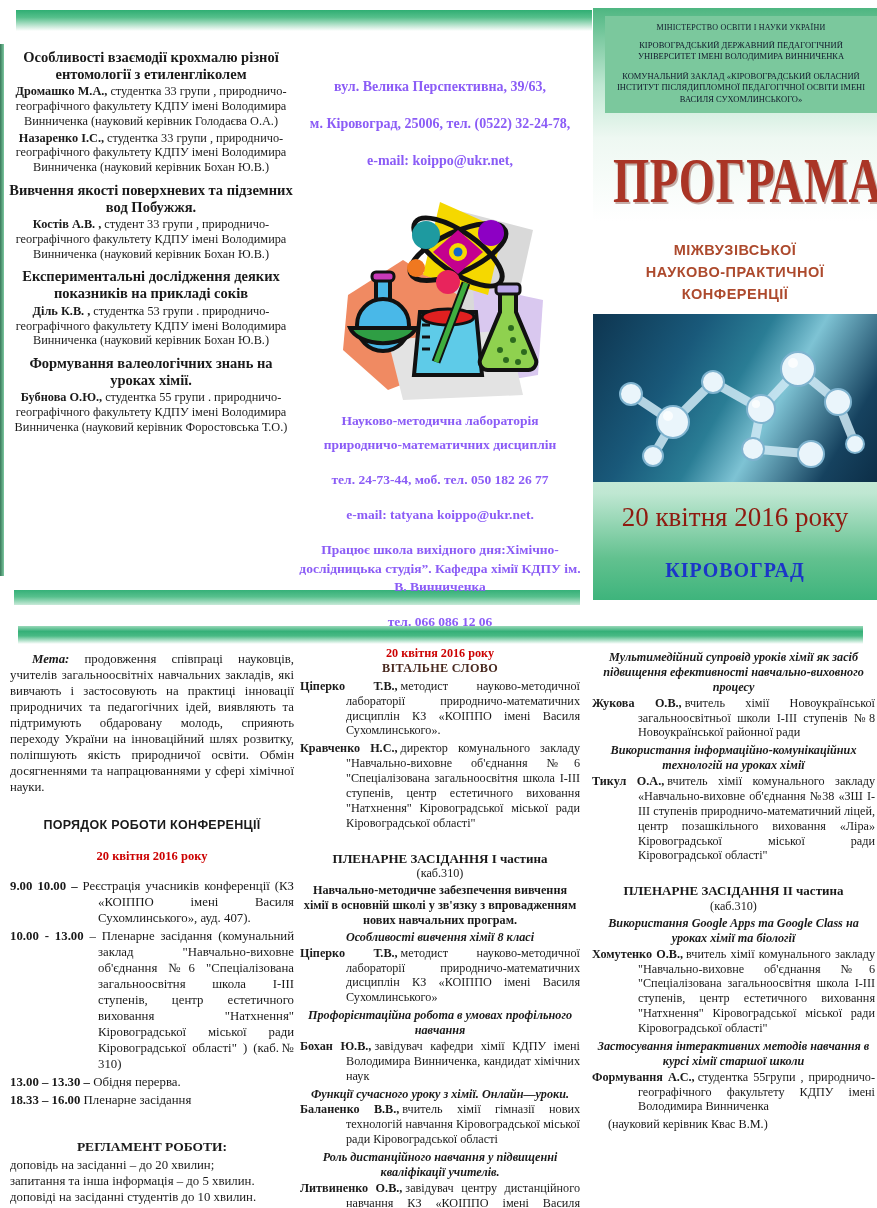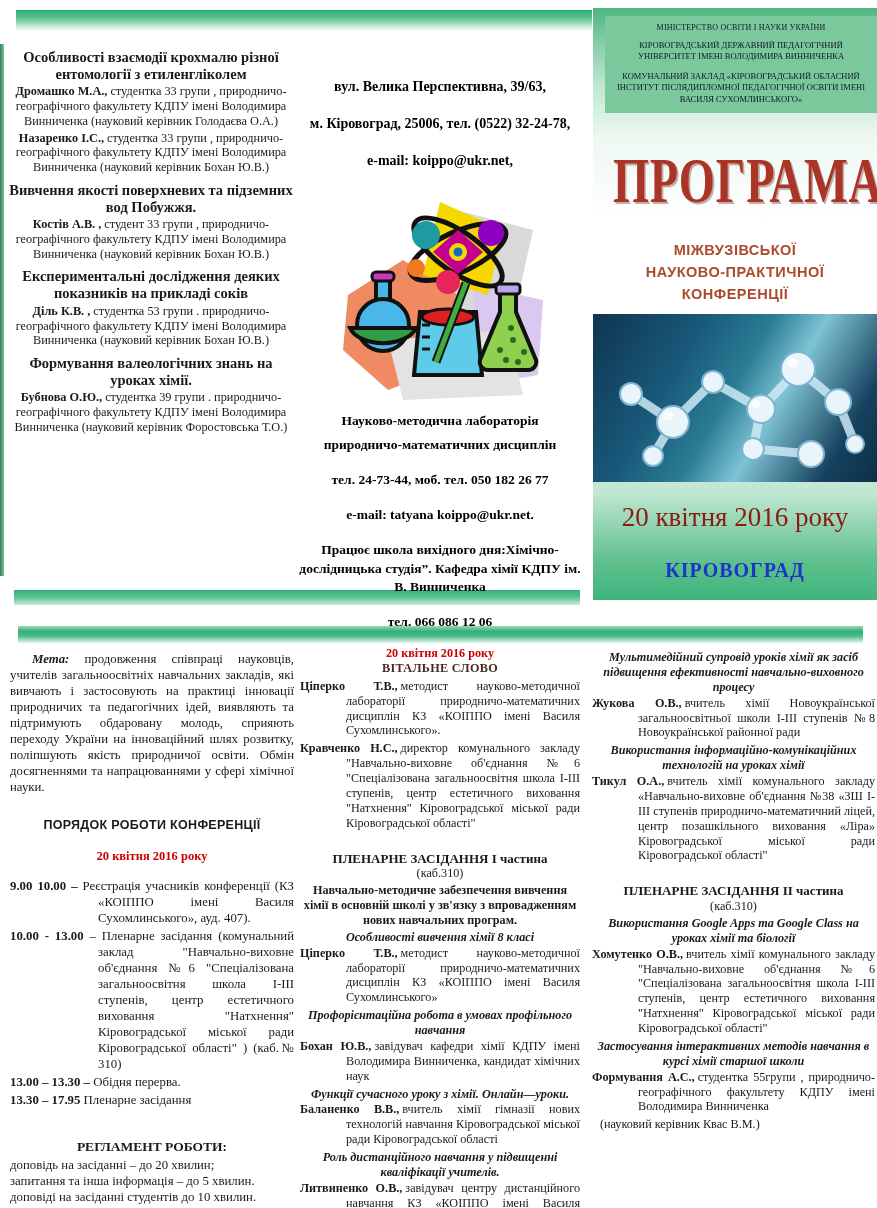--- a/index.html
+++ b/index.html
@@ -16,21 +16,21 @@
   .strip-left{position:absolute;left:0;top:44px;width:4px;height:532px;
     background:linear-gradient(90deg,#39795a,#7cc9a0);}
 
   
   .col-fl{position:absolute;left:8px;top:42px;width:286px;}
   .fl-title{font-size:14.5px;font-weight:bold;text-align:center;line-height:1.15;margin:7px 0 2px;}
   .fl-author{font-size:12.3px;text-align:center;line-height:1.2;margin:0 0 2px;}
   .fl-author b{margin-right:3px;}
 
   
-  .col-fm{position:absolute;left:299px;top:78px;width:282px;text-align:center;color:#000000;}
+  .col-fm{position:absolute;left:299px;top:78px;width:282px;text-align:center;color:#8b5cf6;}
   .fm-line{font-size:14px;font-weight:bold;margin:0 0 19px;line-height:1.3;}
   .clipart-wrap{margin:14px auto 10px;width:225px;height:212px;}
   .fm-lab{font-size:13.5px;font-weight:bold;margin:0 0 17px;line-height:1.35;}
 
   
   .cover{position:absolute;left:593px;top:8px;width:284px;height:592px;
     background:linear-gradient(180deg,#4eb681 0%,#7ccaa1 5%,#bfe7d2 13%,#eef8f2 22%,
       #ffffff 36%,#ffffff 54%,#e4f4eb 68%,#bfe7d2 82%,#62c18f 93%,#3eb47c 100%);}
   .inst-box{position:absolute;left:12px;top:8px;width:260px;padding:7px 6px 8px;
     background:#7bc89d;color:#0f172a;text-align:center;}
@@ -67,42 +67,42 @@
   .reg-item{margin:0;text-align:left;}
 
   .bm-date{color:#cc0000;font-weight:bold;text-align:center;margin:0;}
   .bm-welcome{font-weight:bold;text-align:center;color:#4a2a20;margin:0 0 3px;letter-spacing:.3px;}
   .talk-author{margin:0 0 3px;padding-left:46px;text-indent:-46px;text-align:justify;}
   .talk-author b{margin-right:3px;}
   .plenary{font-weight:bold;text-align:center;margin:20px 0 0;font-size:13px;}
   .room{text-align:center;margin:0 0 2px;}
   .intro{font-weight:bold;text-align:center;margin:0 0 2px;}
   .topic{font-weight:bold;font-style:italic;text-align:center;margin:2px 0 1px;}
-  .advisor{margin:2px 8px 0;text-indent:0;padding-left:0;}
+  .advisor{margin:2px 16px 0;text-indent:0;padding-left:0;}
 </style>
 </head>
 <body>
 
 <div class="page">
 
   <div class="bar-top"></div>
   <div class="strip-left"></div>
   <div class="bar-mid-left"></div>
   <div class="bar-bottom-page"></div>
 
   <div class="col-fl">
     <h3 class="fl-title">Особливості взаємодії крохмалю різної ентомології з етиленгліколем</h3>
     <p class="fl-author"><b>Дромашко М.А.,</b><span>студентка 33 групи , природничо-географічного факультету КДПУ імені Володимира Винниченка (науковий керівник Голодаєва О.А.)</span></p>
     <p class="fl-author"><b>Назаренко І.С.,</b><span>студентка 33 групи , природничо-географічного факультету КДПУ імені Володимира Винниченка (науковий керівник Бохан Ю.В.)</span></p>
     <h3 class="fl-title">Вивчення якості поверхневих та підземних вод Побужжя.</h3>
     <p class="fl-author"><b>Костів А.В. ,</b><span>студент 33 групи , природничо-географічного факультету КДПУ імені Володимира Винниченка (науковий керівник Бохан Ю.В.)</span></p>
     <h3 class="fl-title">Експериментальні дослідження деяких показників на прикладі соків</h3>
     <p class="fl-author"><b>Діль К.В. ,</b><span>студентка 53 групи . природничо-географічного факультету КДПУ імені Володимира Винниченка (науковий керівник Бохан Ю.В.)</span></p>
     <h3 class="fl-title">Формування валеологічних знань на уроках хімії.</h3>
-    <p class="fl-author"><b>Бубнова О.Ю.,</b><span>студентка 39 групи . природничо-географічного факультету КДПУ імені Володимира Винниченка (науковий керівник Форостовська Т.О.)</span></p>
+    <p class="fl-author"><b>Бубнова О.Ю.,</b><span>студентка 55 групи . природничо-географічного факультету КДПУ імені Володимира Винниченка (науковий керівник Форостовська Т.О.)</span></p>
   </div>
 
   <div class="col-fm">
     <p class="fm-line">вул.  Велика Перспективна, 39/63,</p>
     <p class="fm-line">м. Кіровоград, 25006, тел. (0522) 32-24-78,</p>
     <p class="fm-line">e-mail: koippo@ukr.net,</p>
 
     <div class="clipart-wrap">
       <svg width="225" height="212" viewBox="0 0 225 212" xmlns="http://www.w3.org/2000/svg">
 
@@ -202,21 +202,21 @@
     <div class="cover-city">КІРОВОГРАД</div>
   </div>
 
   <div class="col-bl">
     <p class="meta-p"><b>Мета:</b> <span>продовження співпраці науковців, учителів загальноосвітніх навчальних закладів, які вивчають і застосовують на практиці інновації  природничих та педагогічних ідей, виявляють та підтримують обдаровану молодь, сприяють переходу України на інноваційний шлях розвитку, поліпшують якість природничої освіти. Обмін  досягненнями та напрацюваннями у сфері хімічної науки.</span></p>
     <h4 class="bl-heading">ПОРЯДОК РОБОТИ КОНФЕРЕНЦІЇ</h4>
     <p class="bl-date">20 квітня 2016 року</p>
     <p class="sched"><b>9.00   10.00 –</b> <span>Реєстрація учасників конференції (КЗ «КОІППО імені Василя Сухомлинського», ауд. 407).</span></p>
     <p class="sched"><b>10.00 - 13.00</b> <span>– Пленарне засідання (комунальний заклад "Навчально-виховне об'єднання №6 "Спеціалізована загальноосвітня школа І-ІІІ ступенів, центр естетичного виховання "Натхнення" Кіровоградської міської ради Кіровоградської області" ) (каб.№ 310)</span></p>
     <p class="sched"><b>13.00 – 13.30 –</b> <span>Обідня перерва.</span></p>
-    <p class="sched"><b>13.30 – 17.95</b> <span>Пленарне засідання</span></p>
+    <p class="sched"><b>18.33 – 16.00</b> <span>Пленарне засідання</span></p>
     <h4 class="reg-head">РЕГЛАМЕНТ РОБОТИ:</h4>
     <p class="reg-item">доповідь на  засіданні – до 20 хвилин;</p>
     <p class="reg-item">запитання та інша інформація – до 5 хвилин.</p>
     <p class="reg-item">доповіді на засіданні студентів   до 10 хвилин.</p>
   </div>
 
   <div class="col-bm">
     <p class="bm-date">20 квітня 2016 року</p>
     <p class="bm-welcome">ВІТАЛЬНЕ СЛОВО</p>
     <p class="talk-author"><b>Ціперко Т.В.,</b><span>методист науково-методичної лабораторії природничо-математичних дисциплін КЗ «КОІППО імені Василя Сухомлинського».</span></p>

